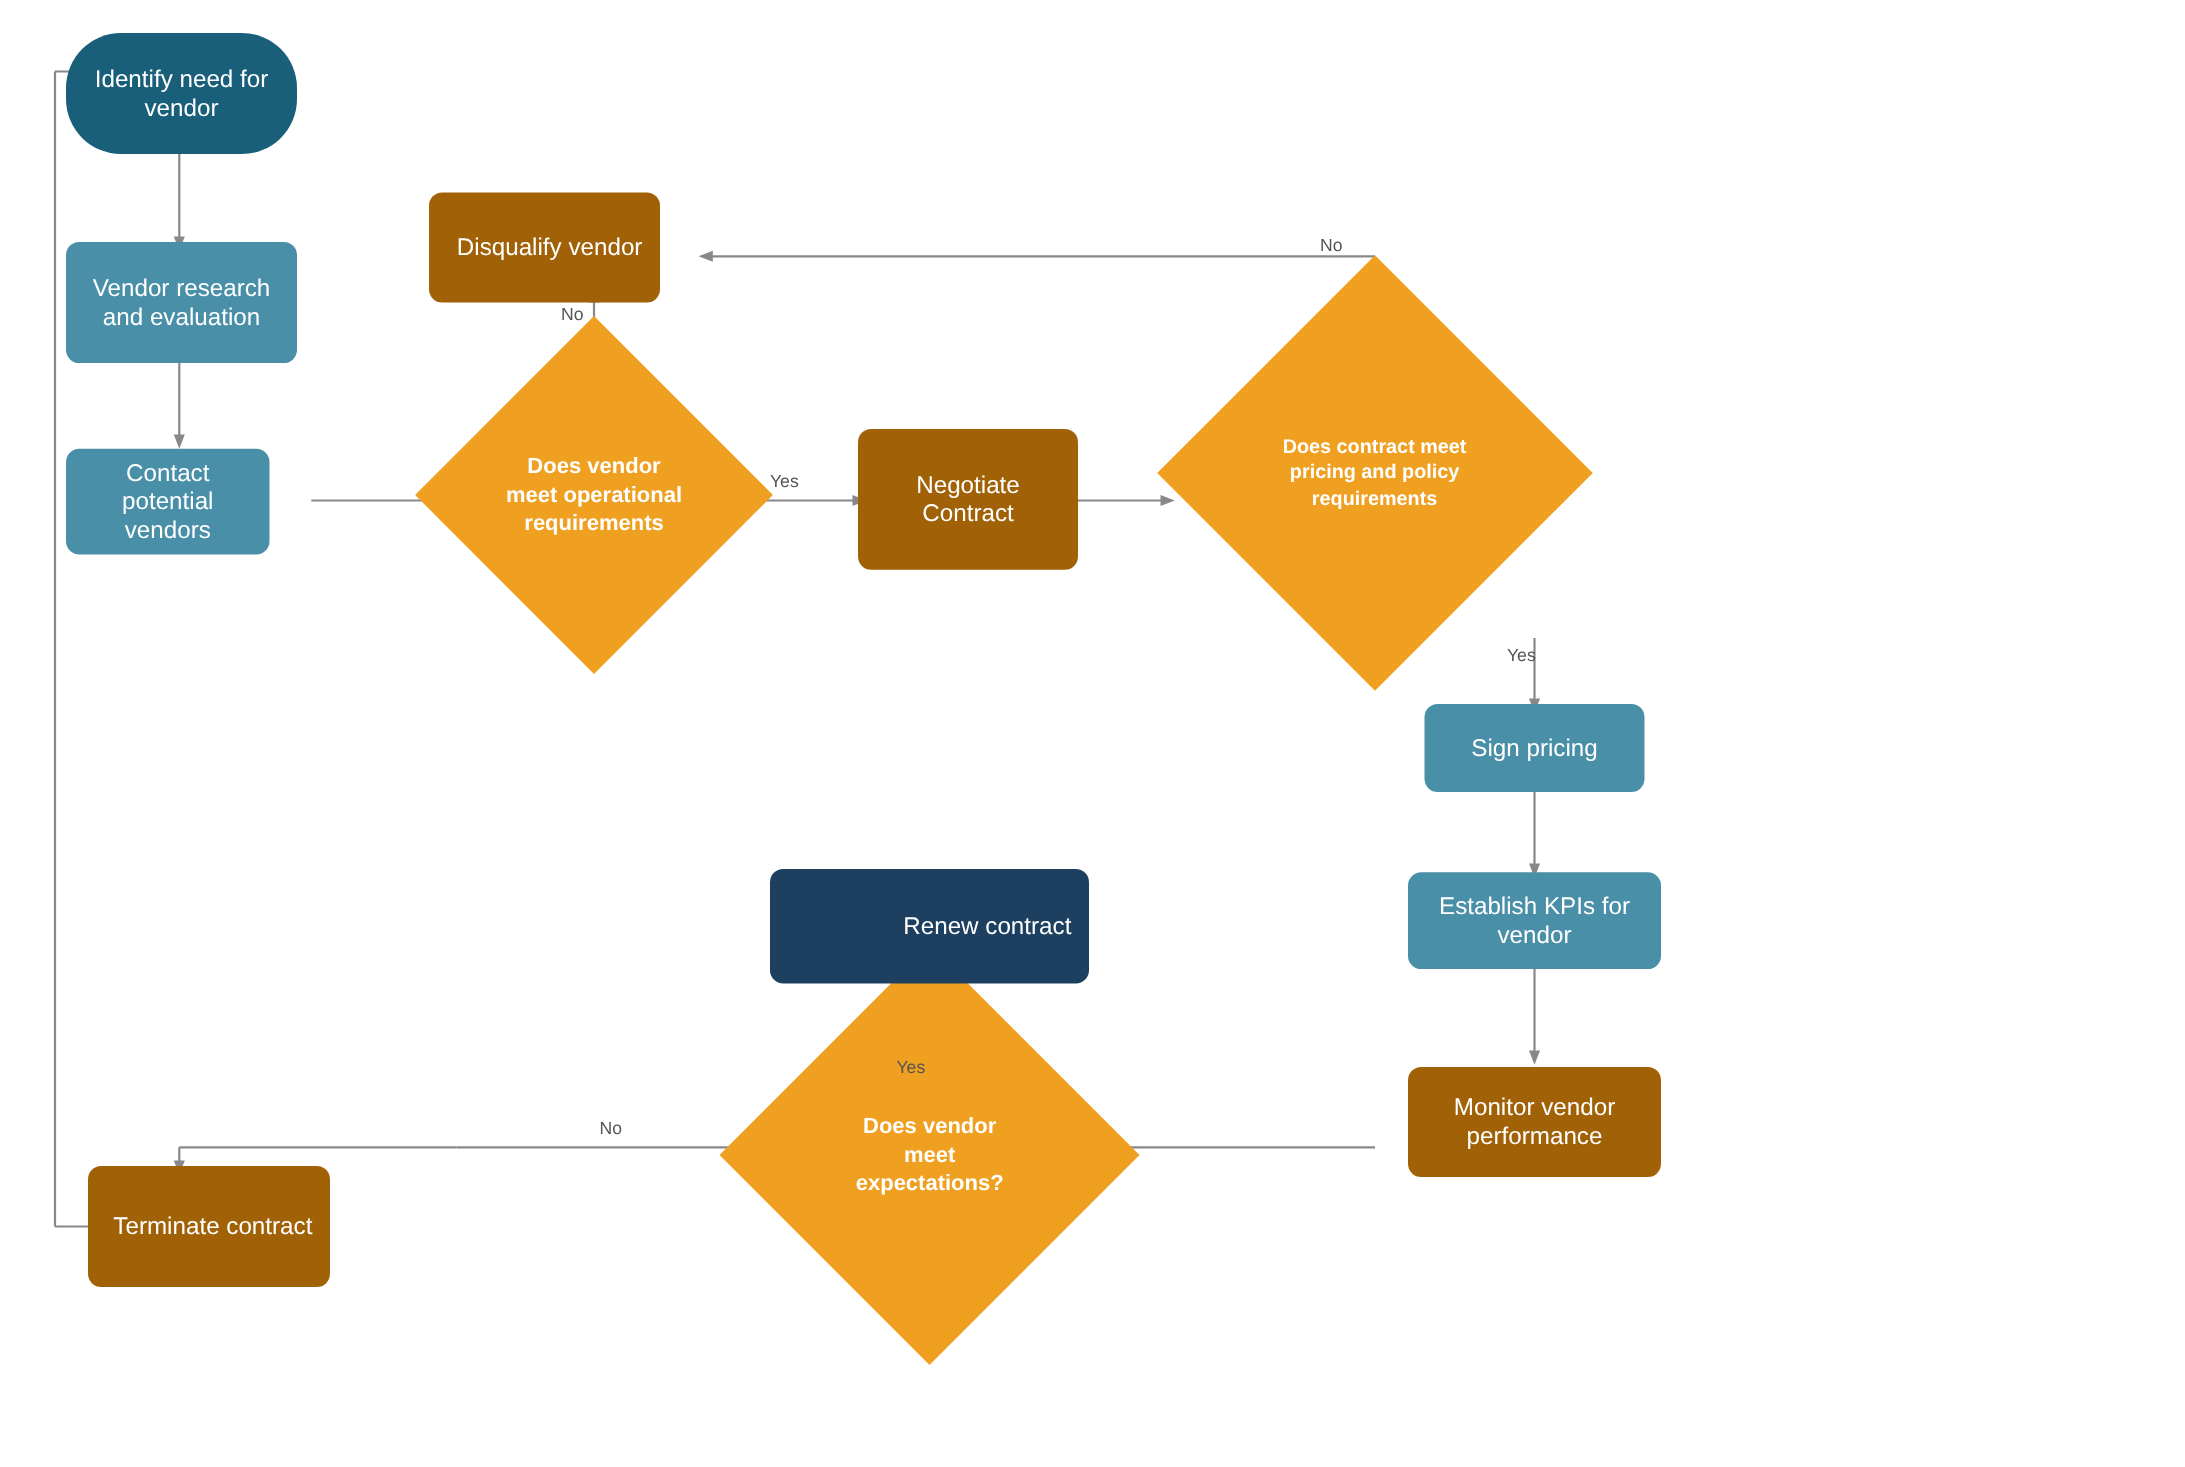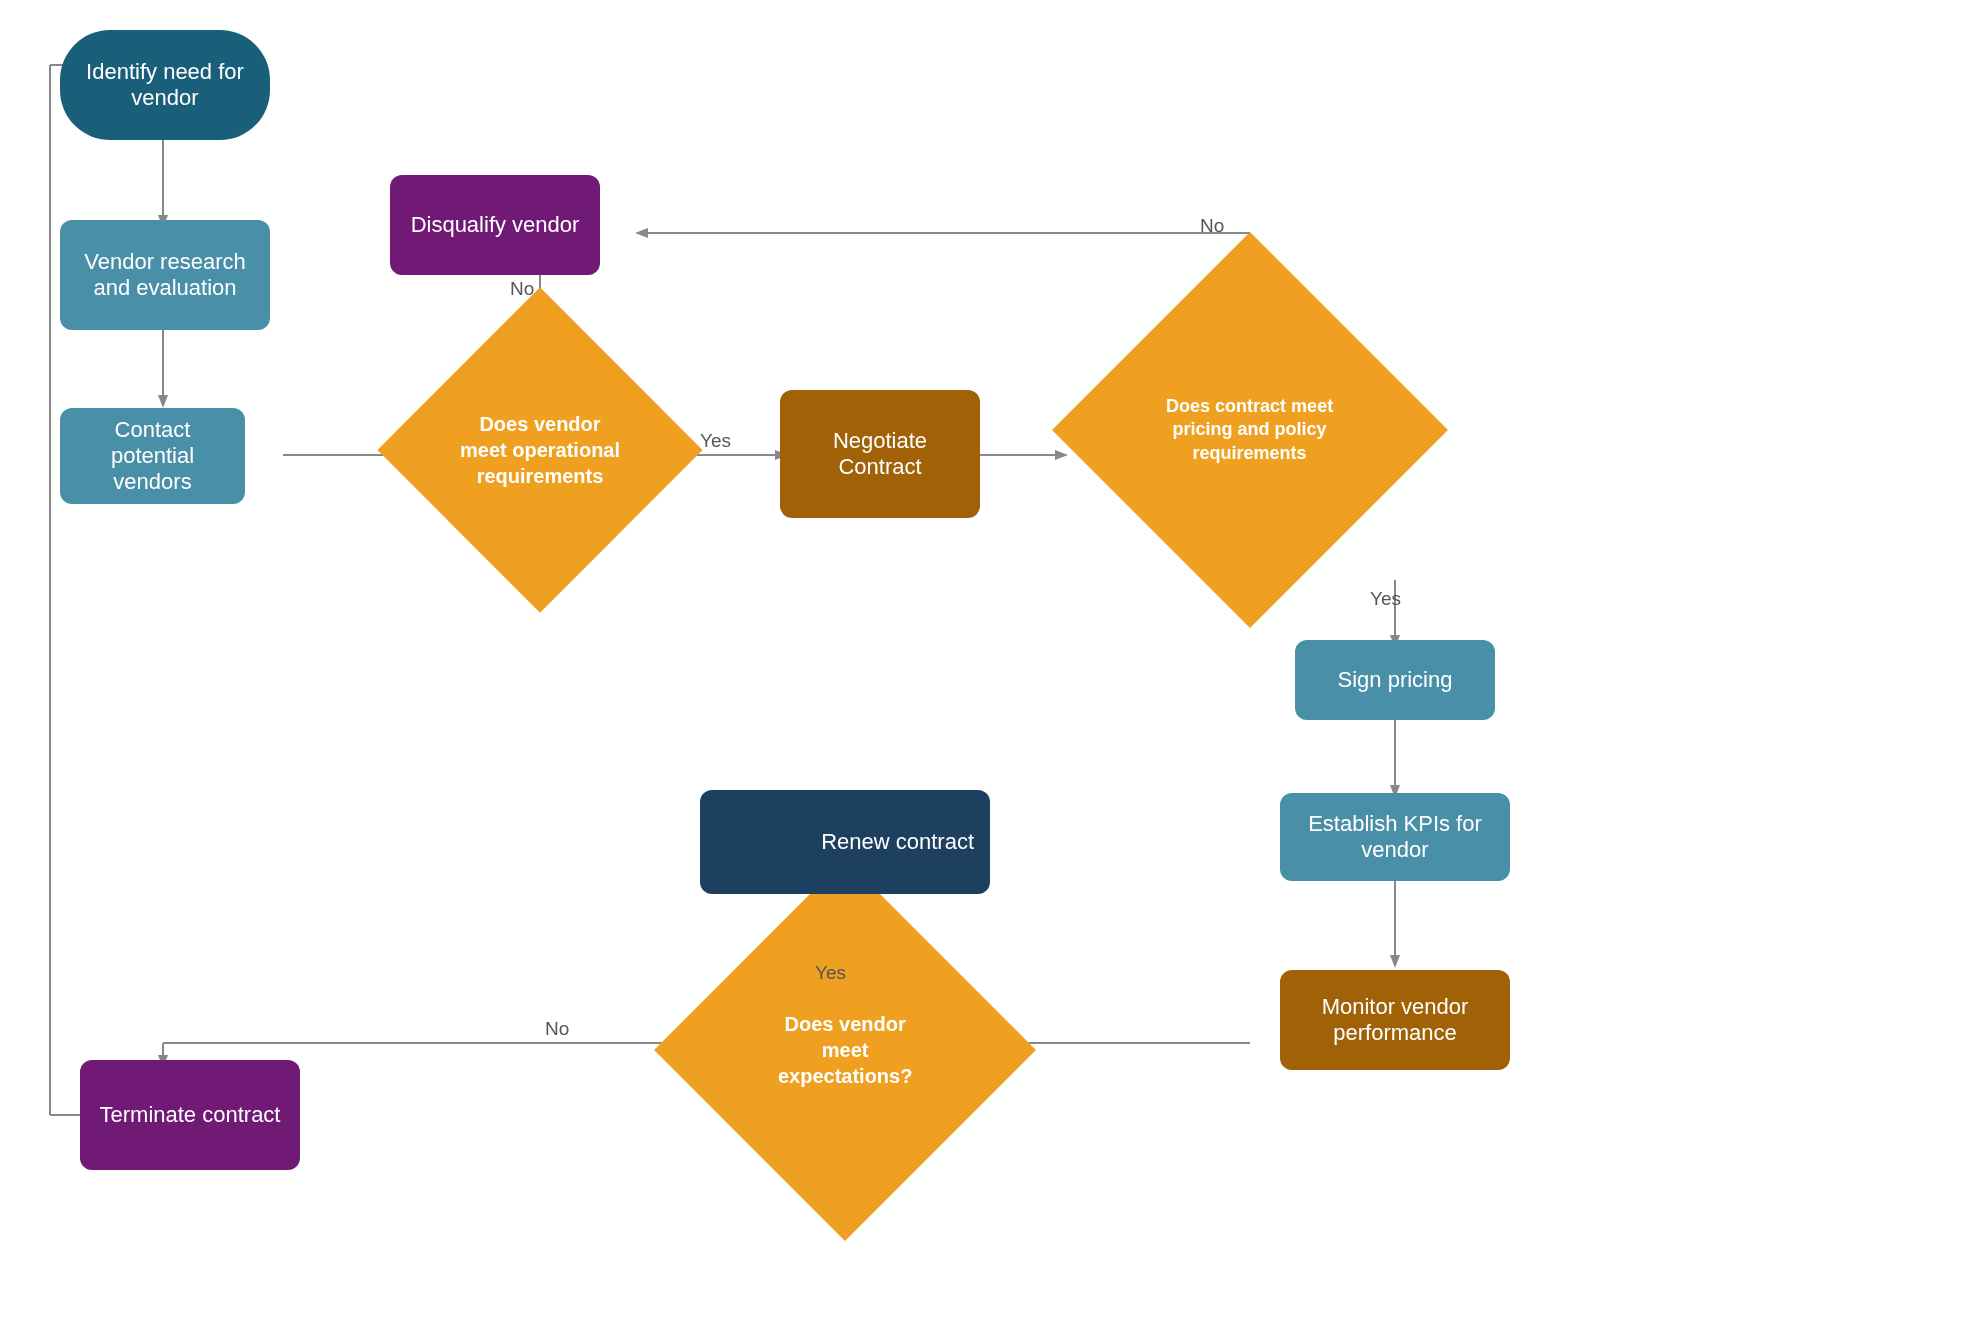--- a/index.html
+++ b/index.html
@@ -38,26 +38,26 @@
     }
     .diamond-text {
       transform: rotate(-45deg);
       font-size: 20px;
       font-weight: 600;
       line-height: 1.3;
     }
     .color-dark-teal { background-color: #1a5f7a; }
     .color-teal { background-color: #4a8fa8; }
     .color-mid-blue { background-color: #a16207; }
-    .color-purple { background-color: #701a75; }
+    .color-purple { background-color: #a16207; justify-content: flex-end; }
     .color-orange { background-color: #f0a020; }
     .color-dark-navy { background-color: #1e4060; }
     .label-text {
       position: absolute;
-      font-size: 19px;
+      font-size: 16px;
       color: #555;
       font-weight: 400;
     }
     svg.arrows {
       position: absolute;
       top: 0; left: 0;
       width: 1986px;
       height: 1334px;
       pointer-events: none;
     }

